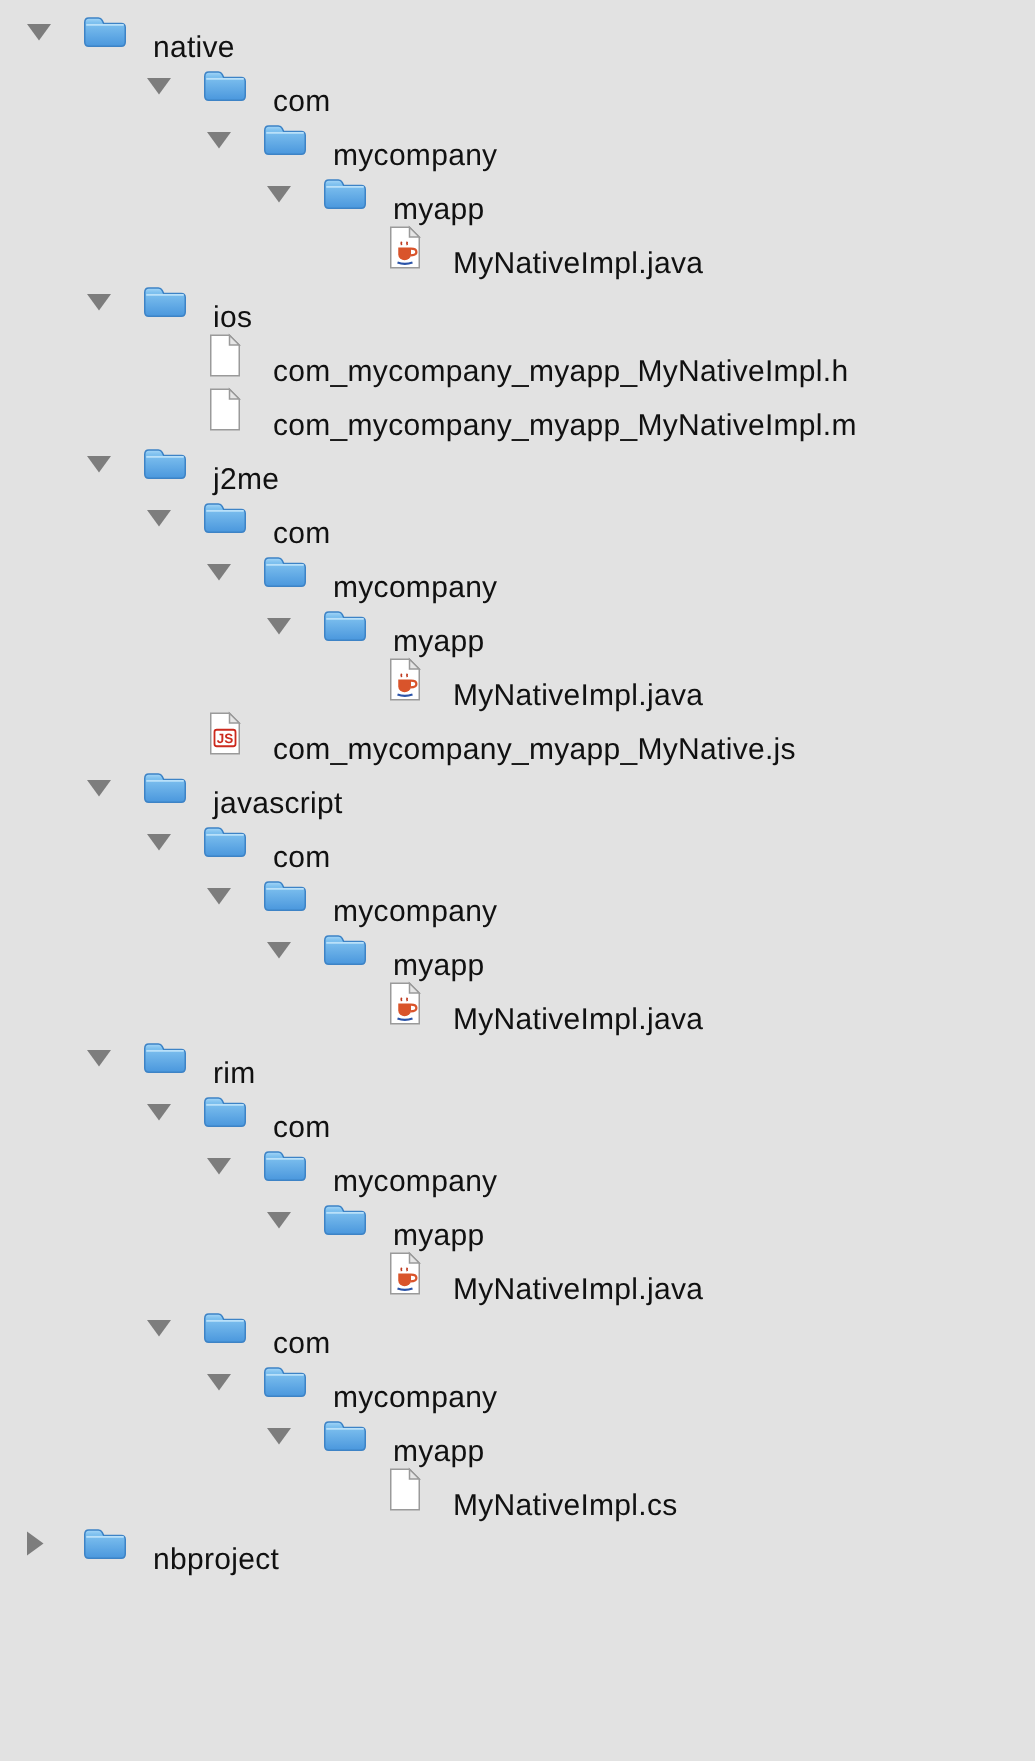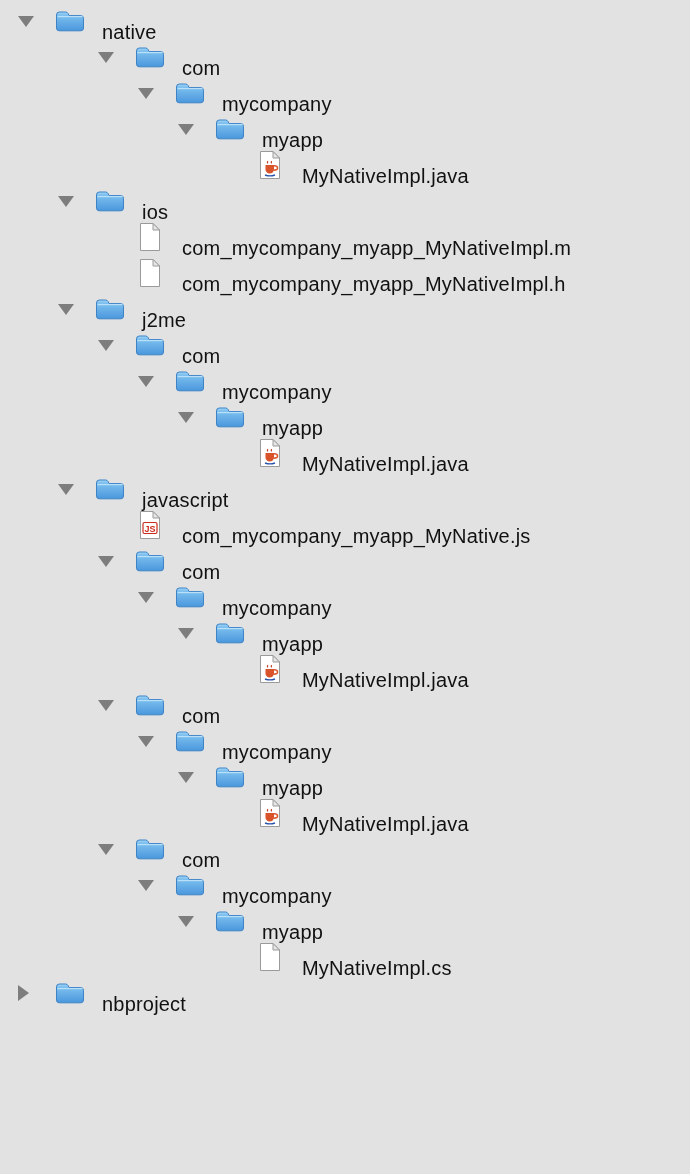--- a/index.html
+++ b/index.html
@@ -179,32 +179,32 @@
   </div>
     <div class="row">
     <span class="spacer" style="width: 98px;"></span>
     <span class="disclosure"></span>
     <span class="icon">
         <svg width="26" height="30" viewBox="0 0 26 30">
           <path d="M3.5 1.5 L16 1.5 L22.5 8 L22.5 28.5 L3.5 28.5 Z" fill="#ffffff" stroke="#9a9a9a" stroke-width="1"></path>
           <path d="M16 1.5 L16 8 L22.5 8 Z" fill="#e6e6e6" stroke="#9a9a9a" stroke-width="1"></path>
         </svg>
       </span>
+    <span class="label">com_mycompany_myapp_MyNativeImpl.h</span>
+  </div>
+    <div class="row">
+    <span class="spacer" style="width: 98px;"></span>
+    <span class="disclosure"></span>
+    <span class="icon">
+        <svg width="26" height="30" viewBox="0 0 26 30">
+          <path d="M3.5 1.5 L16 1.5 L22.5 8 L22.5 28.5 L3.5 28.5 Z" fill="#ffffff" stroke="#9a9a9a" stroke-width="1"></path>
+          <path d="M16 1.5 L16 8 L22.5 8 Z" fill="#e6e6e6" stroke="#9a9a9a" stroke-width="1"></path>
+        </svg>
+      </span>
     <span class="label">com_mycompany_myapp_MyNativeImpl.m</span>
-  </div>
-    <div class="row">
-    <span class="spacer" style="width: 98px;"></span>
-    <span class="disclosure"></span>
-    <span class="icon">
-        <svg width="26" height="30" viewBox="0 0 26 30">
-          <path d="M3.5 1.5 L16 1.5 L22.5 8 L22.5 28.5 L3.5 28.5 Z" fill="#ffffff" stroke="#9a9a9a" stroke-width="1"></path>
-          <path d="M16 1.5 L16 8 L22.5 8 Z" fill="#e6e6e6" stroke="#9a9a9a" stroke-width="1"></path>
-        </svg>
-      </span>
-    <span class="label">com_mycompany_myapp_MyNativeImpl.h</span>
   </div>
     <div class="row">
     <span class="spacer" style="width: 58px;"></span>
     <span class="disclosure expanded"></span>
     <span class="icon">
         <svg width="30" height="24" viewBox="0 0 30 24">
           <defs>
             <linearGradient id="foldgrad" x1="0" y1="0" x2="0" y2="1">
               <stop offset="0" stop-color="#a6d7f8"></stop>
               <stop offset="0.15" stop-color="#7fc1ef"></stop>
@@ -280,49 +280,49 @@
           <path d="M16 1.5 L16 8 L22.5 8 Z" fill="#e6e6e6" stroke="#9a9a9a" stroke-width="1"></path>
           <path d="M8.5 15 L17 15 L17 19.5 A4.2 4 0 0 1 8.5 19.5 Z" fill="#d9542b"></path>
           <path d="M17 15.8 Q20.6 15.8 20.6 18 Q20.6 20.2 16.6 20.2" fill="none" stroke="#d9542b" stroke-width="1.5"></path>
           <path d="M10.8 13.4 Q10 12.2 10.8 11.2 M14.6 13.4 Q13.8 12.2 14.6 11.2" fill="none" stroke="#c03b20" stroke-width="1.2"></path>
           <path d="M8 25 Q12.8 26.8 18 25" fill="none" stroke="#2a53a8" stroke-width="1.4"></path>
         </svg>
       </span>
     <span class="label">MyNativeImpl.java</span>
   </div>
     <div class="row">
-    <span class="spacer" style="width: 58px;"></span>
-    <span class="disclosure expanded"></span>
-    <span class="icon">
-        <svg width="30" height="24" viewBox="0 0 30 24">
-          <defs>
-            <linearGradient id="foldgrad" x1="0" y1="0" x2="0" y2="1">
-              <stop offset="0" stop-color="#a6d7f8"></stop>
-              <stop offset="0.15" stop-color="#7fc1ef"></stop>
-              <stop offset="1" stop-color="#4a97dd"></stop>
-            </linearGradient>
-          </defs>
-          <path d="M1.5 6 Q1.5 3 4.2 3 L10.6 3 Q12.3 3 13.1 4.6 L14.1 6.6 L25.8 6.6 Q28.5 6.6 28.5 9.3 L28.5 19 Q28.5 21.8 25.8 21.8 L4.2 21.8 Q1.5 21.8 1.5 19 Z" fill="url(#foldgrad)" stroke="#3d83c6" stroke-width="1"></path>
-          <path d="M2.5 7.6 L27.5 7.6" stroke="#b9e0f9" stroke-width="1.2" fill="none"></path>
-        </svg>
-      </span>
-    <span class="label">javascript</span>
-  </div>
-    <div class="row">
     <span class="spacer" style="width: 98px;"></span>
     <span class="disclosure"></span>
     <span class="icon">
         <svg width="26" height="30" viewBox="0 0 26 30">
           <path d="M3.5 1.5 L16 1.5 L22.5 8 L22.5 28.5 L3.5 28.5 Z" fill="#ffffff" stroke="#9a9a9a" stroke-width="1"></path>
           <path d="M16 1.5 L16 8 L22.5 8 Z" fill="#e6e6e6" stroke="#9a9a9a" stroke-width="1"></path>
           <rect x="6" y="12.5" width="14" height="11" rx="1.5" fill="none" stroke="#cc2a1e" stroke-width="1.2"></rect>
           <text x="13" y="21.5" text-anchor="middle" font-family="Liberation Sans, sans-serif" font-size="9" font-weight="bold" fill="#cc2a1e">JS</text>
         </svg>
       </span>
     <span class="label">com_mycompany_myapp_MyNative.js</span>
+  </div>
+    <div class="row">
+    <span class="spacer" style="width: 58px;"></span>
+    <span class="disclosure expanded"></span>
+    <span class="icon">
+        <svg width="30" height="24" viewBox="0 0 30 24">
+          <defs>
+            <linearGradient id="foldgrad" x1="0" y1="0" x2="0" y2="1">
+              <stop offset="0" stop-color="#a6d7f8"></stop>
+              <stop offset="0.15" stop-color="#7fc1ef"></stop>
+              <stop offset="1" stop-color="#4a97dd"></stop>
+            </linearGradient>
+          </defs>
+          <path d="M1.5 6 Q1.5 3 4.2 3 L10.6 3 Q12.3 3 13.1 4.6 L14.1 6.6 L25.8 6.6 Q28.5 6.6 28.5 9.3 L28.5 19 Q28.5 21.8 25.8 21.8 L4.2 21.8 Q1.5 21.8 1.5 19 Z" fill="url(#foldgrad)" stroke="#3d83c6" stroke-width="1"></path>
+          <path d="M2.5 7.6 L27.5 7.6" stroke="#b9e0f9" stroke-width="1.2" fill="none"></path>
+        </svg>
+      </span>
+    <span class="label">javascript</span>
   </div>
     <div class="row">
     <span class="spacer" style="width: 98px;"></span>
     <span class="disclosure expanded"></span>
     <span class="icon">
         <svg width="30" height="24" viewBox="0 0 30 24">
           <defs>
             <linearGradient id="foldgrad" x1="0" y1="0" x2="0" y2="1">
               <stop offset="0" stop-color="#a6d7f8"></stop>
               <stop offset="0.15" stop-color="#7fc1ef"></stop>
@@ -380,20 +380,38 @@
           <path d="M16 1.5 L16 8 L22.5 8 Z" fill="#e6e6e6" stroke="#9a9a9a" stroke-width="1"></path>
           <path d="M8.5 15 L17 15 L17 19.5 A4.2 4 0 0 1 8.5 19.5 Z" fill="#d9542b"></path>
           <path d="M17 15.8 Q20.6 15.8 20.6 18 Q20.6 20.2 16.6 20.2" fill="none" stroke="#d9542b" stroke-width="1.5"></path>
           <path d="M10.8 13.4 Q10 12.2 10.8 11.2 M14.6 13.4 Q13.8 12.2 14.6 11.2" fill="none" stroke="#c03b20" stroke-width="1.2"></path>
           <path d="M8 25 Q12.8 26.8 18 25" fill="none" stroke="#2a53a8" stroke-width="1.4"></path>
         </svg>
       </span>
     <span class="label">MyNativeImpl.java</span>
   </div>
     <div class="row">
+    <span class="spacer" style="width: 58px;"></span>
+    <span class="disclosure expanded"></span>
+    <span class="icon">
+        <svg width="30" height="24" viewBox="0 0 30 24">
+          <defs>
+            <linearGradient id="foldgrad" x1="0" y1="0" x2="0" y2="1">
+              <stop offset="0" stop-color="#a6d7f8"></stop>
+              <stop offset="0.15" stop-color="#7fc1ef"></stop>
+              <stop offset="1" stop-color="#4a97dd"></stop>
+            </linearGradient>
+          </defs>
+          <path d="M1.5 6 Q1.5 3 4.2 3 L10.6 3 Q12.3 3 13.1 4.6 L14.1 6.6 L25.8 6.6 Q28.5 6.6 28.5 9.3 L28.5 19 Q28.5 21.8 25.8 21.8 L4.2 21.8 Q1.5 21.8 1.5 19 Z" fill="url(#foldgrad)" stroke="#3d83c6" stroke-width="1"></path>
+          <path d="M2.5 7.6 L27.5 7.6" stroke="#b9e0f9" stroke-width="1.2" fill="none"></path>
+        </svg>
+      </span>
+    <span class="label">rim</span>
+  </div>
+    <div class="row">
     <span class="spacer" style="width: 98px;"></span>
     <span class="disclosure expanded"></span>
     <span class="icon">
         <svg width="30" height="24" viewBox="0 0 30 24">
           <defs>
             <linearGradient id="foldgrad" x1="0" y1="0" x2="0" y2="1">
               <stop offset="0" stop-color="#a6d7f8"></stop>
               <stop offset="0.15" stop-color="#7fc1ef"></stop>
               <stop offset="1" stop-color="#4a97dd"></stop>
             </linearGradient>

